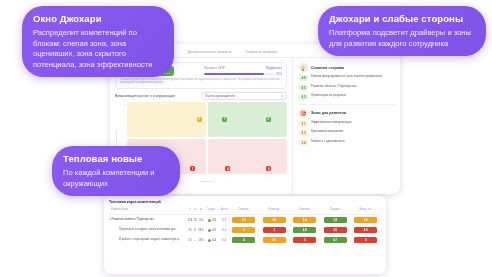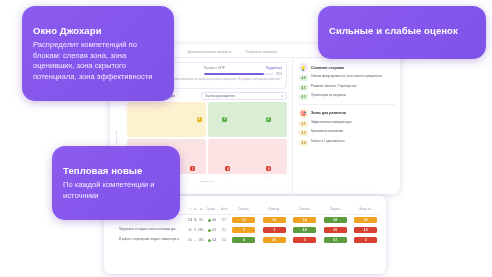--- a/index.html
+++ b/index.html
@@ -151,23 +151,23 @@
     display: block; height: 6px; border-radius: 1.5px;
     color: #fff; font-size: 2.8px; font-weight: bold;
     line-height: 6px; text-align: center; width: 23px; margin: 0 auto;
   }
   .hc.o { background: #efa220; }
   .hc.g { background: #5d9c3c; }
   .hc.r { background: #d9402f; }
 
   
   .pcard {
-    position: absolute; border-radius: 13px;
+    position: absolute; border-radius: 21px;
     background: linear-gradient(135deg,#8c5bef 0%,#7f52e8 100%);
-    color: #fff; padding: 19px 11px;
+    color: #fff; padding: 7px 11px;
     box-shadow: 0 2px 10px rgba(86,40,170,.30);
   }
   .pcard h3 { font-size: 9.5px; font-weight: bold; margin-bottom: 4px; letter-spacing:.1px; }
   .pcard p { font-size: 7.6px; line-height: 10.6px; color: #f3ecff; }
 
   #card-johari   { left: 22px;  top: 6px;   width: 152px; }
   #card-strength { left: 318px; top: 6px;   width: 168px; }
   #card-heat     { left: 52px;  top: 146px; width: 128px; }
 </style>
 </head>
@@ -393,20 +393,21 @@
         </tbody>
     </table>
   </div>
 
   <div class="pcard" id="card-johari">
     <h3>Окно Джохари</h3>
     <p>Распределит компетенций по блокам: слепая зона, зона оценивших, зона скрытого потенциала, зона эффективности</p>
   </div>
 
   <div class="pcard" id="card-strength">
-    <h3>Сильные и слабые оценок</h3>
+    <h3>Джохари и слабые стороны</h3>
+    <p>Платформа подсветит драйверы и зоны для развития каждого сотрудника</p>
   </div>
 
   <div class="pcard" id="card-heat">
     <h3>Тепловая новые</h3>
-    <p>По каждой компетенции и источники</p>
+    <p>По каждой компетенции и окружающих</p>
   </div>
 </div>
 
 </body></html>

